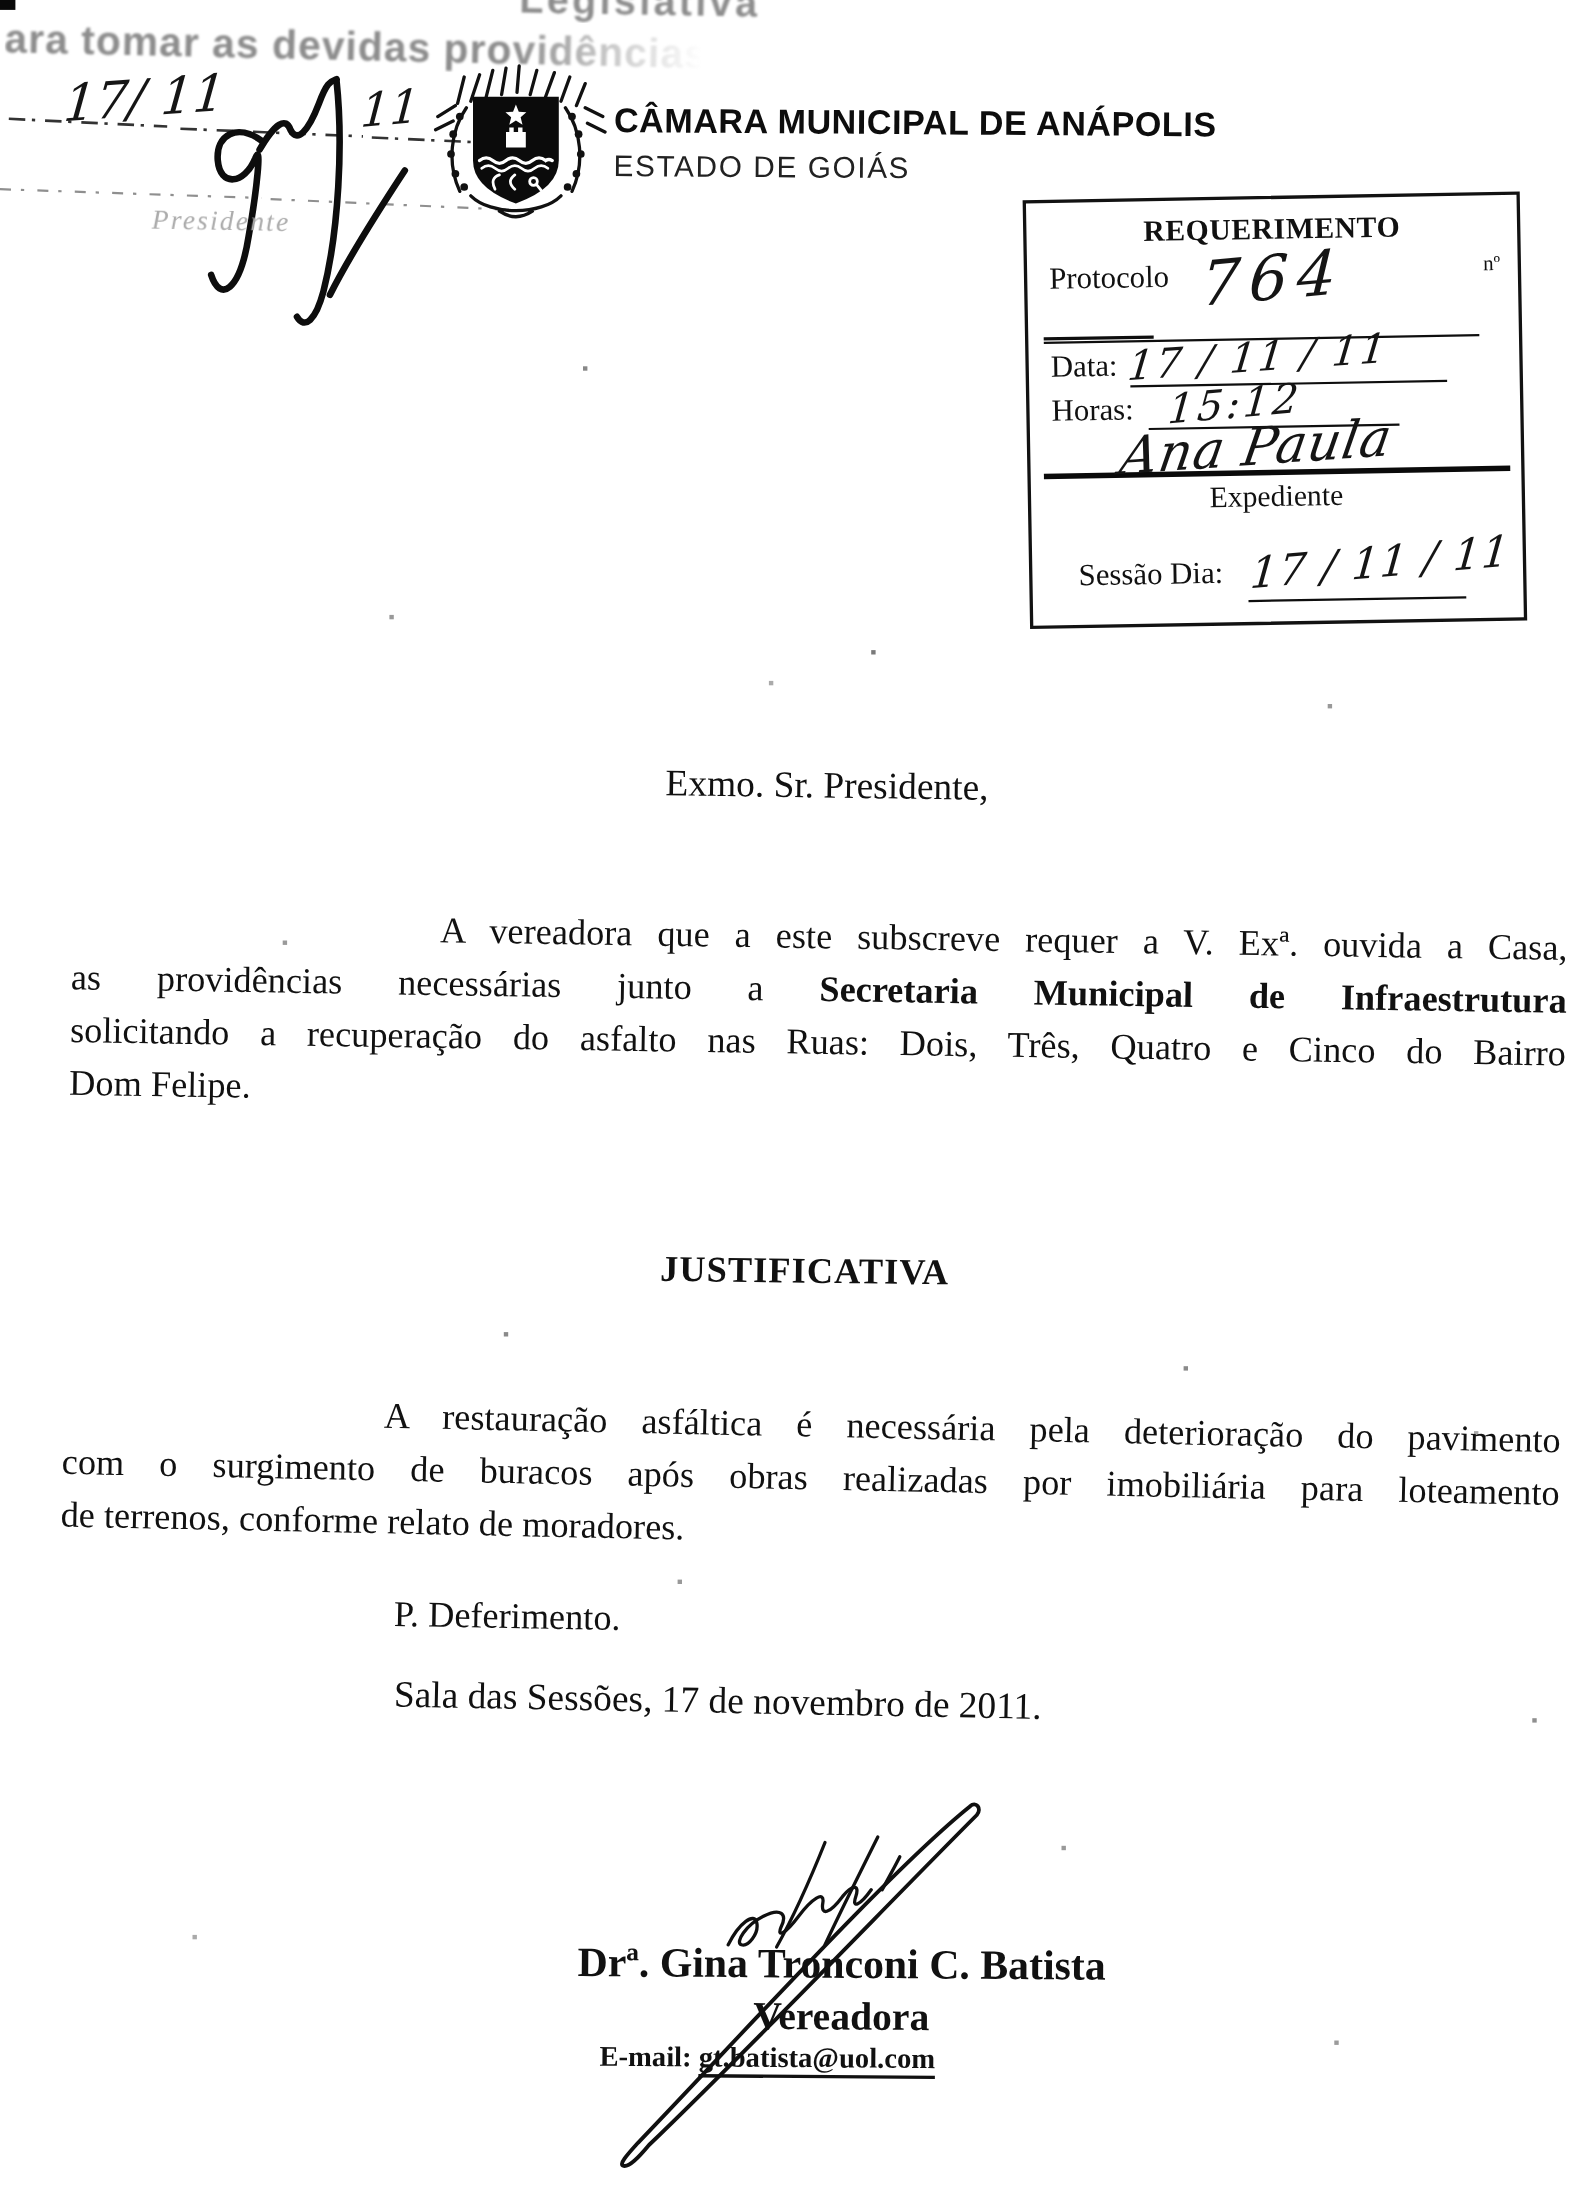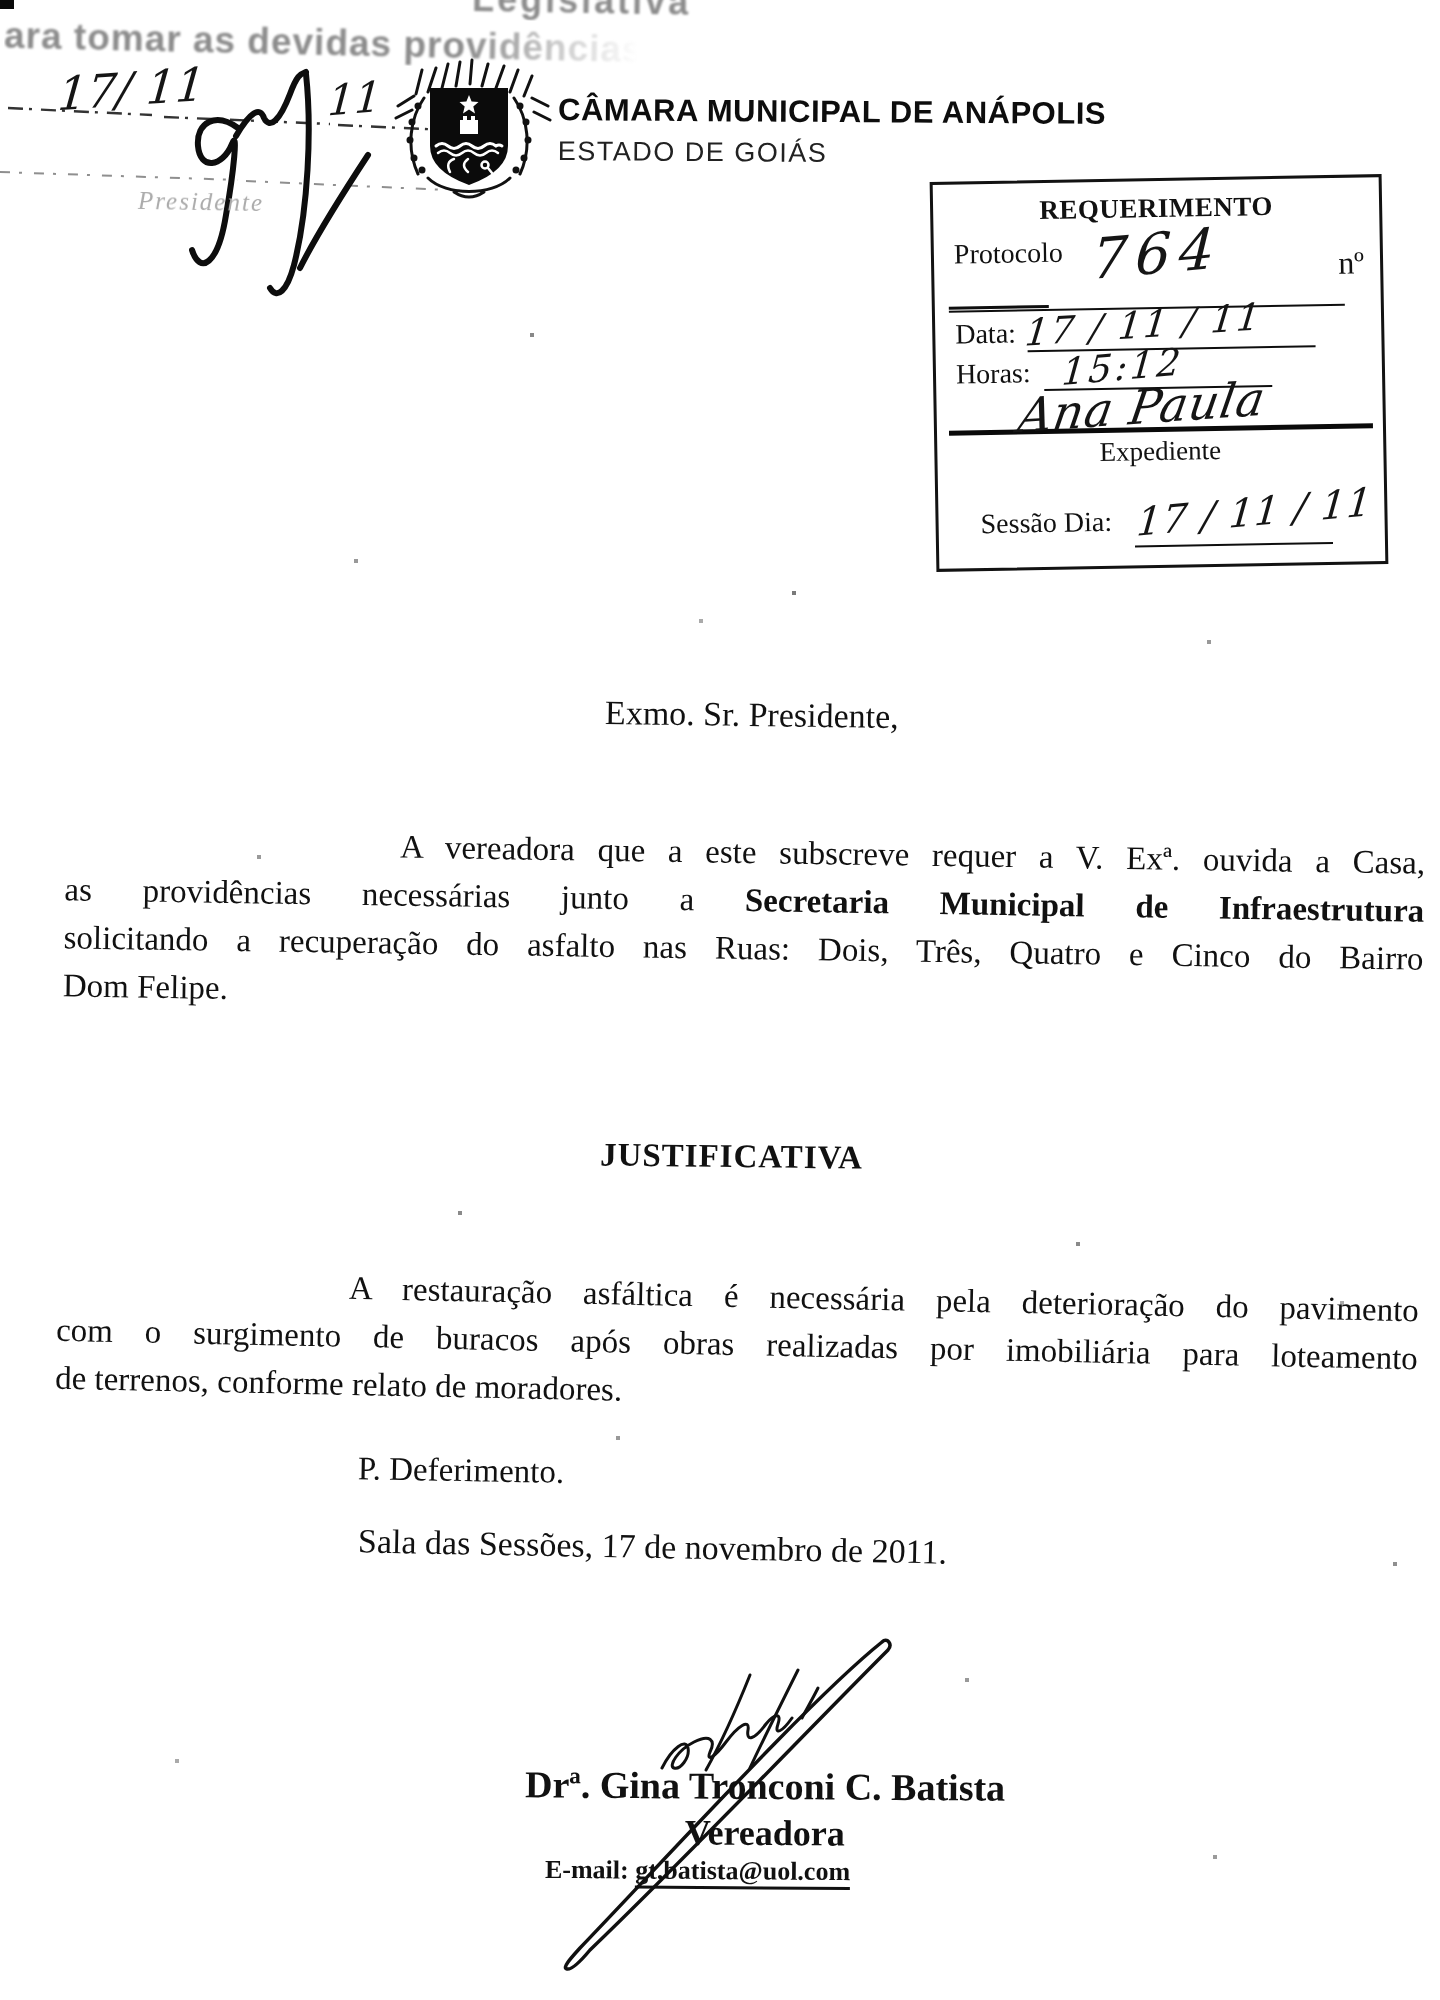--- a/index.html
+++ b/index.html
@@ -22,21 +22,21 @@
   
   .hdr{left:558px;top:94px;transform:rotate(0.4deg);font-family:"Liberation Sans",sans-serif;}
   .hdr-title{font-size:31px;font-weight:bold;letter-spacing:0.5px;color:#0d0d0d;}
   .hdr-sub{font-size:27px;letter-spacing:1.5px;color:#222;margin-top:8px;}
   
   .pbox{left:933px;top:178px;width:452px;height:390px;border:3px solid #121212;
         transform:rotate(-1deg);box-sizing:border-box;}
   .pbox .abs{position:absolute;}
   .pb-title{left:0;right:0;top:12px;text-align:center;font-size:27px;font-weight:bold;letter-spacing:0.5px;}
   .pb-proto{left:20px;top:54px;font-size:28px;}
-  .pb-no{right:16px;top:67px;font-size:32px;}
+  .pb-no{right:16px;top:52px;font-size:19px;}
   .pb-764{left:158px;top:40px;font-size:56px;letter-spacing:8px;transform:rotate(-4deg) skewX(-8deg);}
   .ln{background:#0e0e0e;height:2px;}
   .pb-l1a{left:14px;top:122px;width:100px;height:3px;}
   .pb-l1b{left:14px;top:126px;width:396px;}
   .pb-data{left:20px;top:134px;font-size:28px;}
   .pb-dataval{left:90px;top:122px;font-size:37px;letter-spacing:2px;transform:rotate(-3deg) skewX(-10deg);}
   .pb-l2{left:92px;top:167px;width:288px;}
   .pb-horas{left:20px;top:174px;font-size:28px;}
   .pb-horasval{left:126px;top:164px;font-size:37px;letter-spacing:3px;transform:rotate(-4deg) skewX(-10deg);}
   .pb-l3{left:108px;top:206px;width:228px;}

